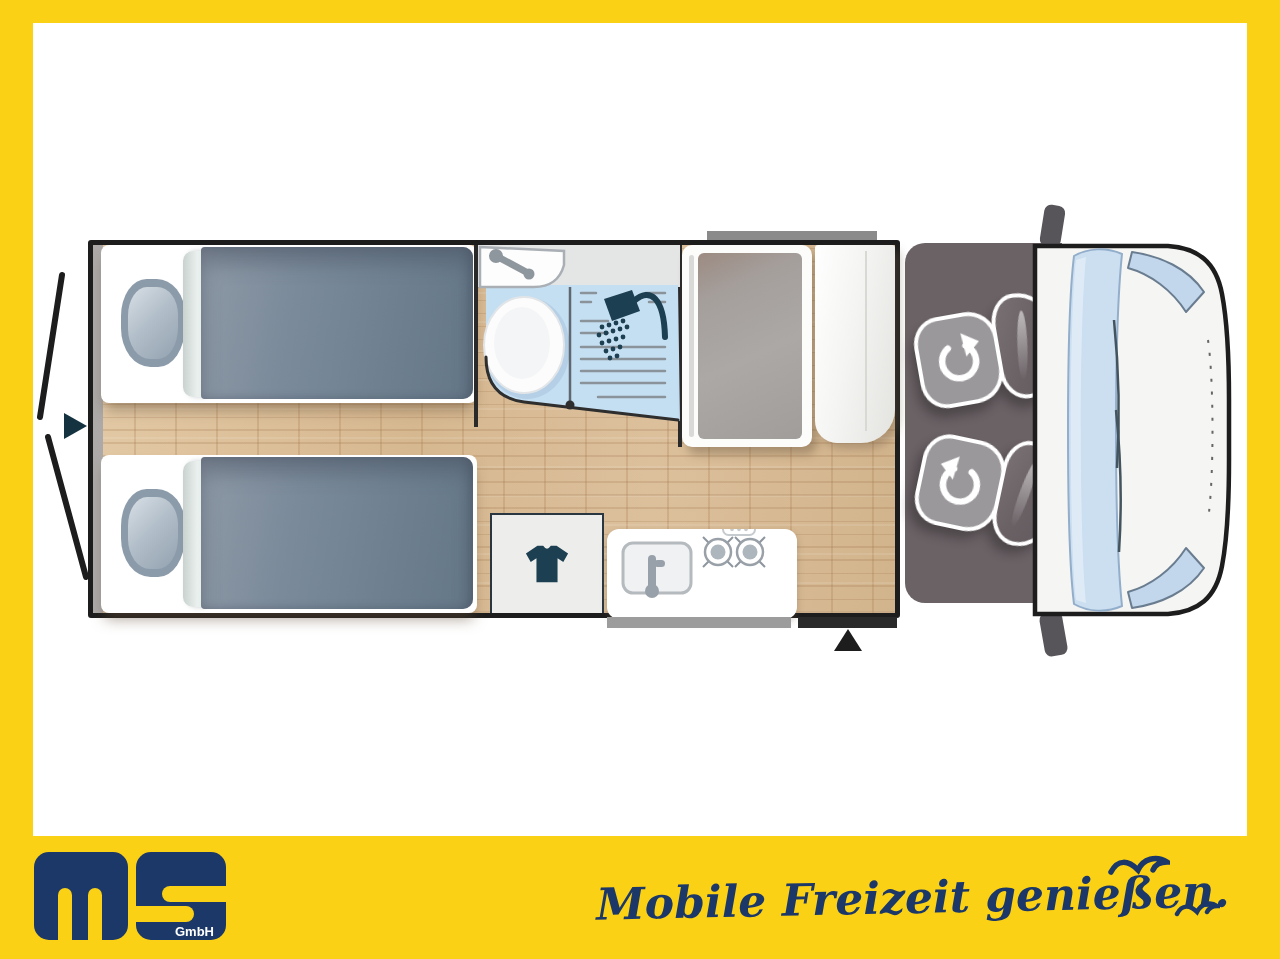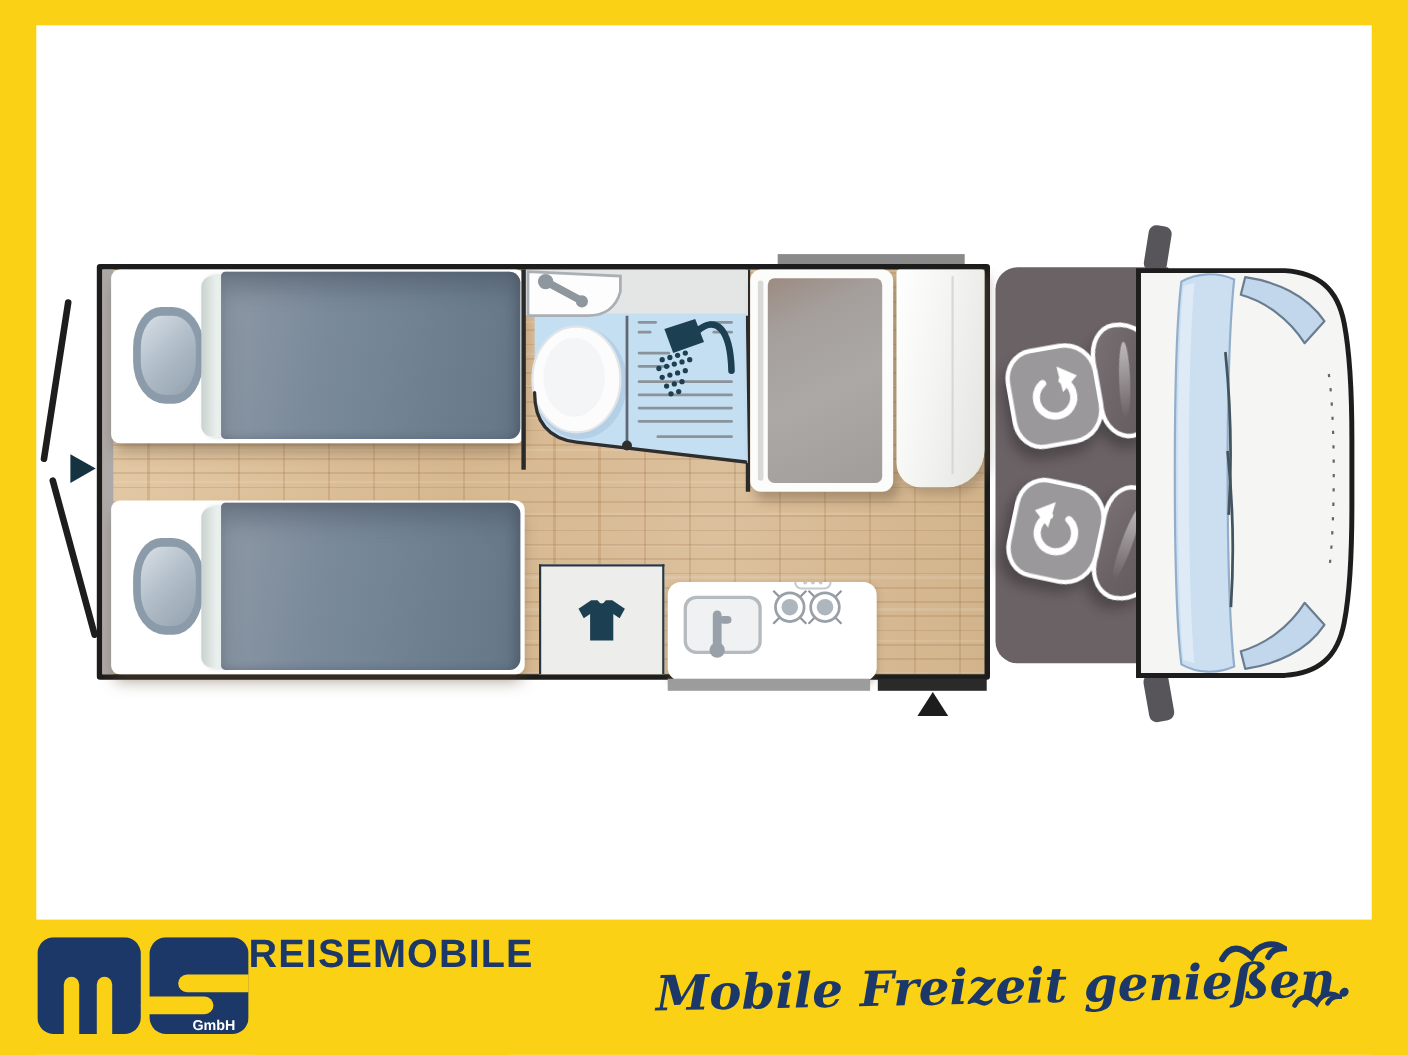--- a/index.html
+++ b/index.html
@@ -277,21 +277,20 @@
   <svg class="svgabs" style="left:34px;top:852px;" width="192" height="90" viewBox="0 0 192 90">
     <rect x="0" y="0" width="94" height="88" rx="15" fill="#1B3869"></rect>
     <rect x="24" y="36" width="14" height="60" rx="7" fill="#FBD116"></rect>
     <rect x="54" y="36" width="14" height="60" rx="7" fill="#FBD116"></rect>
     <rect x="102" y="0" width="90" height="88" rx="15" fill="#1B3869"></rect>
     <rect x="128" y="34" width="72" height="16" rx="8" fill="#FBD116"></rect>
     <rect x="94" y="54" width="66" height="16" rx="8" fill="#FBD116"></rect>
     <text x="180" y="84" text-anchor="end" font-family="Liberation Sans, sans-serif" font-size="13" font-weight="600" fill="#ffffff">GmbH</text>
   </svg>
 
-  <div class="abs wordmark">REISEMOBILE</div>
   <div class="abs tagline">Mobile Freizeit genießen.</div>
 
   <svg class="svgabs" style="left:1108px;top:852px;" width="62" height="32" viewBox="0 0 62 32">
     <path d="M3,20 C10,7 20,8 30,18 C35,7 48,3 59,10 C52,10 47,13 45,18" stroke="#1B3869" stroke-width="5.5" fill="none" stroke-linecap="round"></path>
   </svg>
   <svg class="svgabs" style="left:1174px;top:898px;" width="46" height="26" viewBox="0 0 46 26">
     <path d="M3,16 C8,6 16,7 23,14 C27,6 36,3 43,8 C38,8 35,10 33,14" stroke="#1B3869" stroke-width="4.5" fill="none" stroke-linecap="round"></path>
   </svg>
 
 </div>

